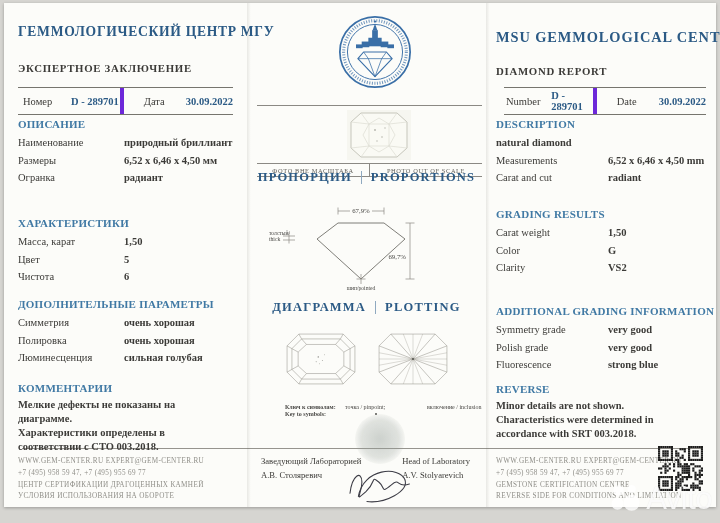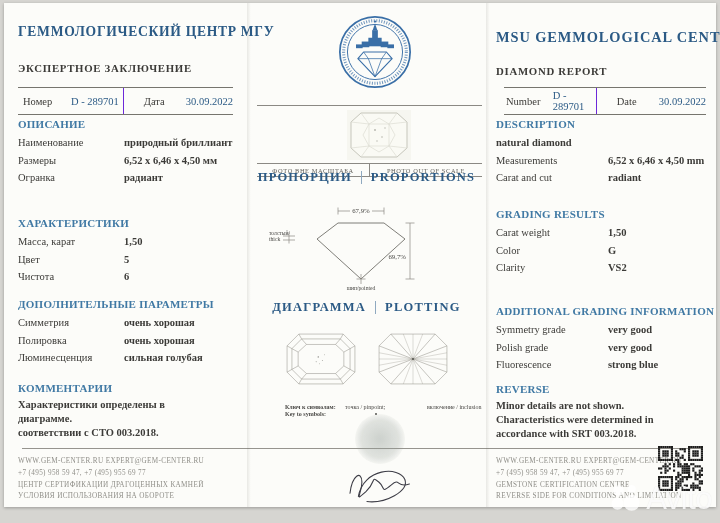--- a/index.html
+++ b/index.html
@@ -23,25 +23,25 @@
   .col-right .report-type{left:10px;top:62px}
 
   .numtable{position:absolute;top:84px;height:26px;display:flex;align-items:stretch;
             border-top:1px solid #76756e;border-bottom:1px solid #76756e;
             font-size:10.5px;color:#3c3b38}
   .col-left  .numtable{left:14px;right:14px}
   .col-right .numtable{left:18px;right:10px}
   .nt-cell{display:flex;align-items:center}
   .nt-c1{width:106px;padding-left:5px}
   .col-right .nt-c1{width:112px;padding-left:2px}
-  .nt-c2{flex:1;border-left:1px solid #6d28d9;padding-left:20px}
+  .nt-c2{flex:1;border-left:4px solid #6d28d9;padding-left:20px}
   .nt-lbl{width:48px}
   .col-right .nt-lbl{width:52px}
   .nt-c2 .nt-lbl{width:42px}
-  .nt-val{color:#2b5a85;font-weight:400}
+  .nt-val{color:#2b5a85;font-weight:700}
 
   .sec{position:absolute;left:14px;right:6px}
   .col-right .sec{left:10px;right:6px}
   .sec-h{font-size:11px;font-weight:700;color:#4079a4;letter-spacing:.25px;line-height:13px;margin-bottom:3px;white-space:nowrap}
   .frow{display:flex;line-height:17.5px;font-size:10.5px;color:#3c3b38}
   .frow .lbl{width:106px;flex-shrink:0}
   .col-right .frow .lbl{width:112px}
   .frow .val{font-weight:600}
   .cmt{line-height:14px;font-size:10.5px;color:#3c3b38;font-weight:600}
 
@@ -163,22 +163,23 @@
           <span class="val">очень хорошая</span>
         </div>
       <div class="frow">
           <span class="lbl">Люминесценция</span>
           <span class="val">сильная голубая</span>
         </div>
     </div>
 
     <div class="sec" style="top:379px">
       <div class="sec-h">КОММЕНТАРИИ</div>
+      <div class="cmt">Мелкие дефекты не показаны на</div>
+      <div class="cmt">диаграмме.</div>
       <div class="cmt">Характеристики определены в</div>
-      <div class="cmt">диаграмме.</div>
       <div class="cmt">соответствии с СТО 003.2018.</div>
     </div>
 
     <div class="foot">
       <div>WWW.GEM-CENTER.RU EXPERT@GEM-CENTER.RU</div>
       <div>+7 (495) 958 59 47, +7 (495) 955 69 77</div>
       <div>ЦЕНТР СЕРТИФИКАЦИИ ДРАГОЦЕННЫХ КАМНЕЙ</div>
       <div>УСЛОВИЯ ИСПОЛЬЗОВАНИЯ НА ОБОРОТЕ</div>
     </div>
   </div>
@@ -296,20 +297,30 @@
       </div>
       <div class="key-b2">
         <span>точка / pinpoint;</span>
         <span class="key-dot"></span>
       </div>
       <div class="key-b3">включение / inclusion</div>
     </div>
 
     <div class="stamp"></div>
 
+    <div class="sig-row">
+      <div>
+        <div>Заведующий Лабораторией</div>
+        <div>А.В. Столяревич</div>
+      </div>
+      <div>
+        <div>Head of Laboratory</div>
+        <div>A.V. Stolyarevich</div>
+      </div>
+    </div>
     <svg class="sig-svg" viewBox="0 0 76 44">
       <g fill="none" stroke="#3d3d46" stroke-width="1.1" stroke-linecap="round">
         <path d="M6 30 C10 12 20 8 19 20 C18 32 8 40 22 30 C34 21 28 14 36 22 C42 28 36 34 48 26 C58 19 52 30 66 27"></path>
         <path d="M14 34 C22 6 58 8 62 22 C65 34 40 44 22 40"></path>
       </g>
     </svg>
   </div>
 
   <div class="col col-right">
     <div class="org-title">MSU GEMMOLOGICAL CENTER</div>

